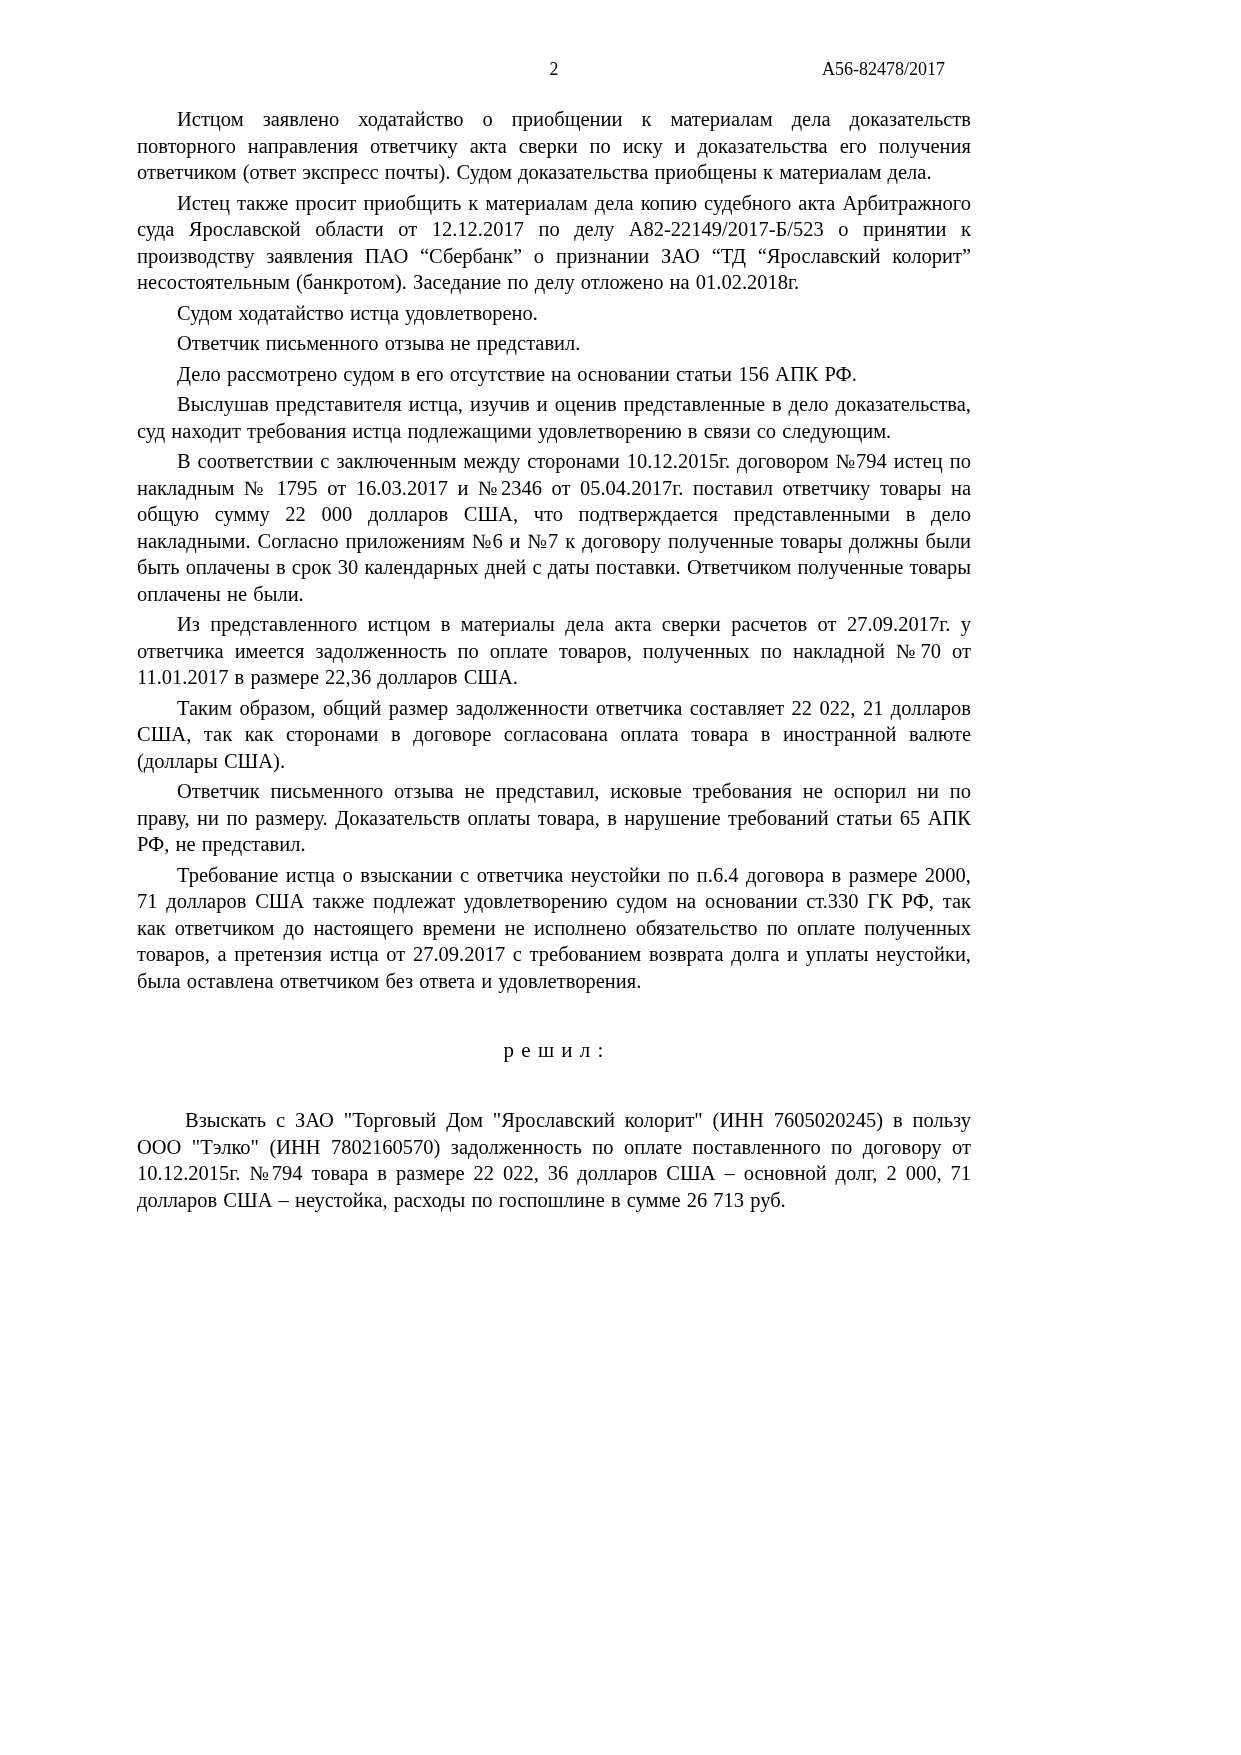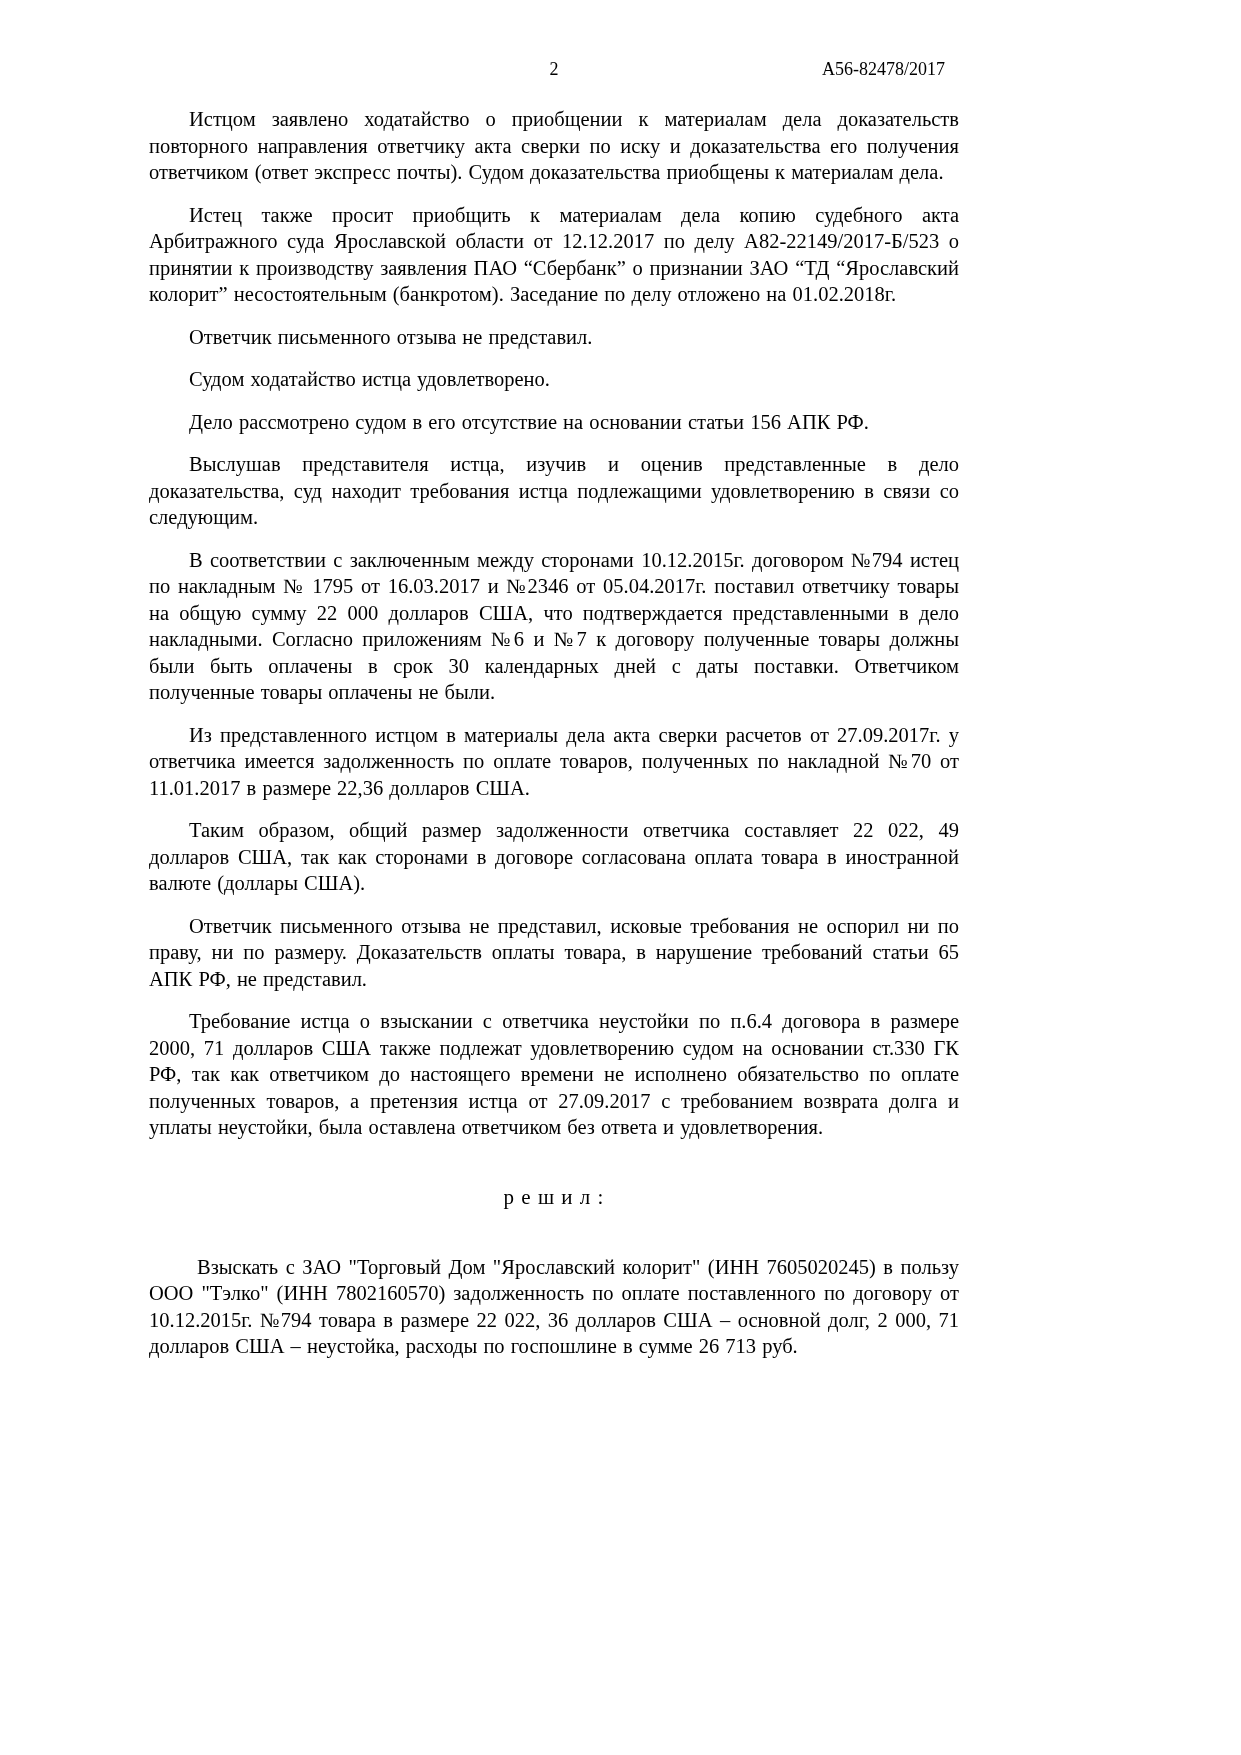--- a/index.html
+++ b/index.html
@@ -29,21 +29,21 @@
     display: block;
     text-align: center;
   }
   .case-number {
     position: absolute;
     right: 30px;
     top: 0;
     text-align: right;
   }
   .body-text .para {
-    margin: 16px;
+    margin: 4px;
     text-indent: 40px;
     text-align: justify;
     font-size: 20.5px;
     line-height: 26.5px;
     word-spacing: 1px;
   }
   .resolution-heading {
     margin: 44px 0 44px 0;
     text-align: center;
     font-size: 21px;
@@ -60,27 +60,27 @@
 <div class="page">
 
   <div class="page-header">
     <span class="page-number">2</span>
     <span class="case-number">А56-82478/2017</span>
   </div>
 
   <div class="body-text" id="body-paragraphs">
       <p class="para">Истцом заявлено ходатайство о приобщении к материалам дела доказательств повторного направления ответчику акта сверки по иску и доказательства его получения ответчиком (ответ экспресс почты). Судом доказательства приобщены к материалам дела.</p>
       <p class="para">Истец также просит приобщить к материалам дела копию судебного акта Арбитражного суда Ярославской области от 12.12.2017 по делу А82-22149/2017-Б/523 о принятии к производству заявления ПАО “Сбербанк” о признании ЗАО “ТД “Ярославский колорит” несостоятельным (банкротом). Заседание по делу отложено на 01.02.2018г.</p>
+      <p class="para">Судом ходатайство истца удовлетворено.</p>
       <p class="para">Ответчик письменного отзыва не представил.</p>
-      <p class="para">Судом ходатайство истца удовлетворено.</p>
       <p class="para">Дело рассмотрено судом в его отсутствие на основании статьи 156 АПК РФ.</p>
       <p class="para">Выслушав представителя истца, изучив и оценив представленные в дело доказательства, суд находит требования истца подлежащими удовлетворению в связи со следующим.</p>
       <p class="para">В соответствии с заключенным между сторонами 10.12.2015г. договором №794 истец по накладным № 1795 от 16.03.2017 и №2346 от 05.04.2017г. поставил ответчику товары на общую сумму 22 000 долларов США, что подтверждается представленными в дело накладными. Согласно приложениям №6 и №7 к договору полученные товары должны были быть оплачены в срок 30 календарных дней с даты поставки. Ответчиком полученные товары оплачены не были.</p>
       <p class="para">Из представленного истцом в материалы дела акта сверки расчетов от 27.09.2017г. у ответчика имеется задолженность по оплате товаров, полученных по накладной №70 от 11.01.2017 в размере 22,36 долларов США.</p>
-      <p class="para">Таким образом, общий размер задолженности ответчика составляет 22 022, 49 долларов США, так как сторонами в договоре согласована оплата товара в иностранной валюте (доллары США).</p>
+      <p class="para">Таким образом, общий размер задолженности ответчика составляет 22 022, 21 долларов США, так как сторонами в договоре согласована оплата товара в иностранной валюте (доллары США).</p>
       <p class="para">Ответчик письменного отзыва не представил, исковые требования не оспорил ни по праву, ни по размеру. Доказательств оплаты товара, в нарушение требований статьи 65 АПК РФ, не представил.</p>
       <p class="para">Требование истца о взыскании с ответчика неустойки по п.6.4 договора в размере 2000, 71 долларов США также подлежат удовлетворению судом на основании ст.330 ГК РФ, так как ответчиком до настоящего времени не исполнено обязательство по оплате полученных товаров, а претензия истца от 27.09.2017 с требованием возврата долга и уплаты неустойки, была оставлена ответчиком без ответа и удовлетворения.</p>
     </div>
 
   <div class="resolution-heading">р е ш и л :</div>
 
   <div class="body-text resolution" id="resolution-paragraphs">
       <p class="para">Взыскать с ЗАО "Торговый Дом "Ярославский колорит" (ИНН 7605020245) в пользу ООО "Тэлко" (ИНН 7802160570) задолженность по оплате поставленного по договору от 10.12.2015г. №794 товара в размере 22 022, 36 долларов США – основной долг, 2 000, 71 долларов США – неустойка, расходы по госпошлине в сумме 26 713 руб.</p>
     </div>
 

